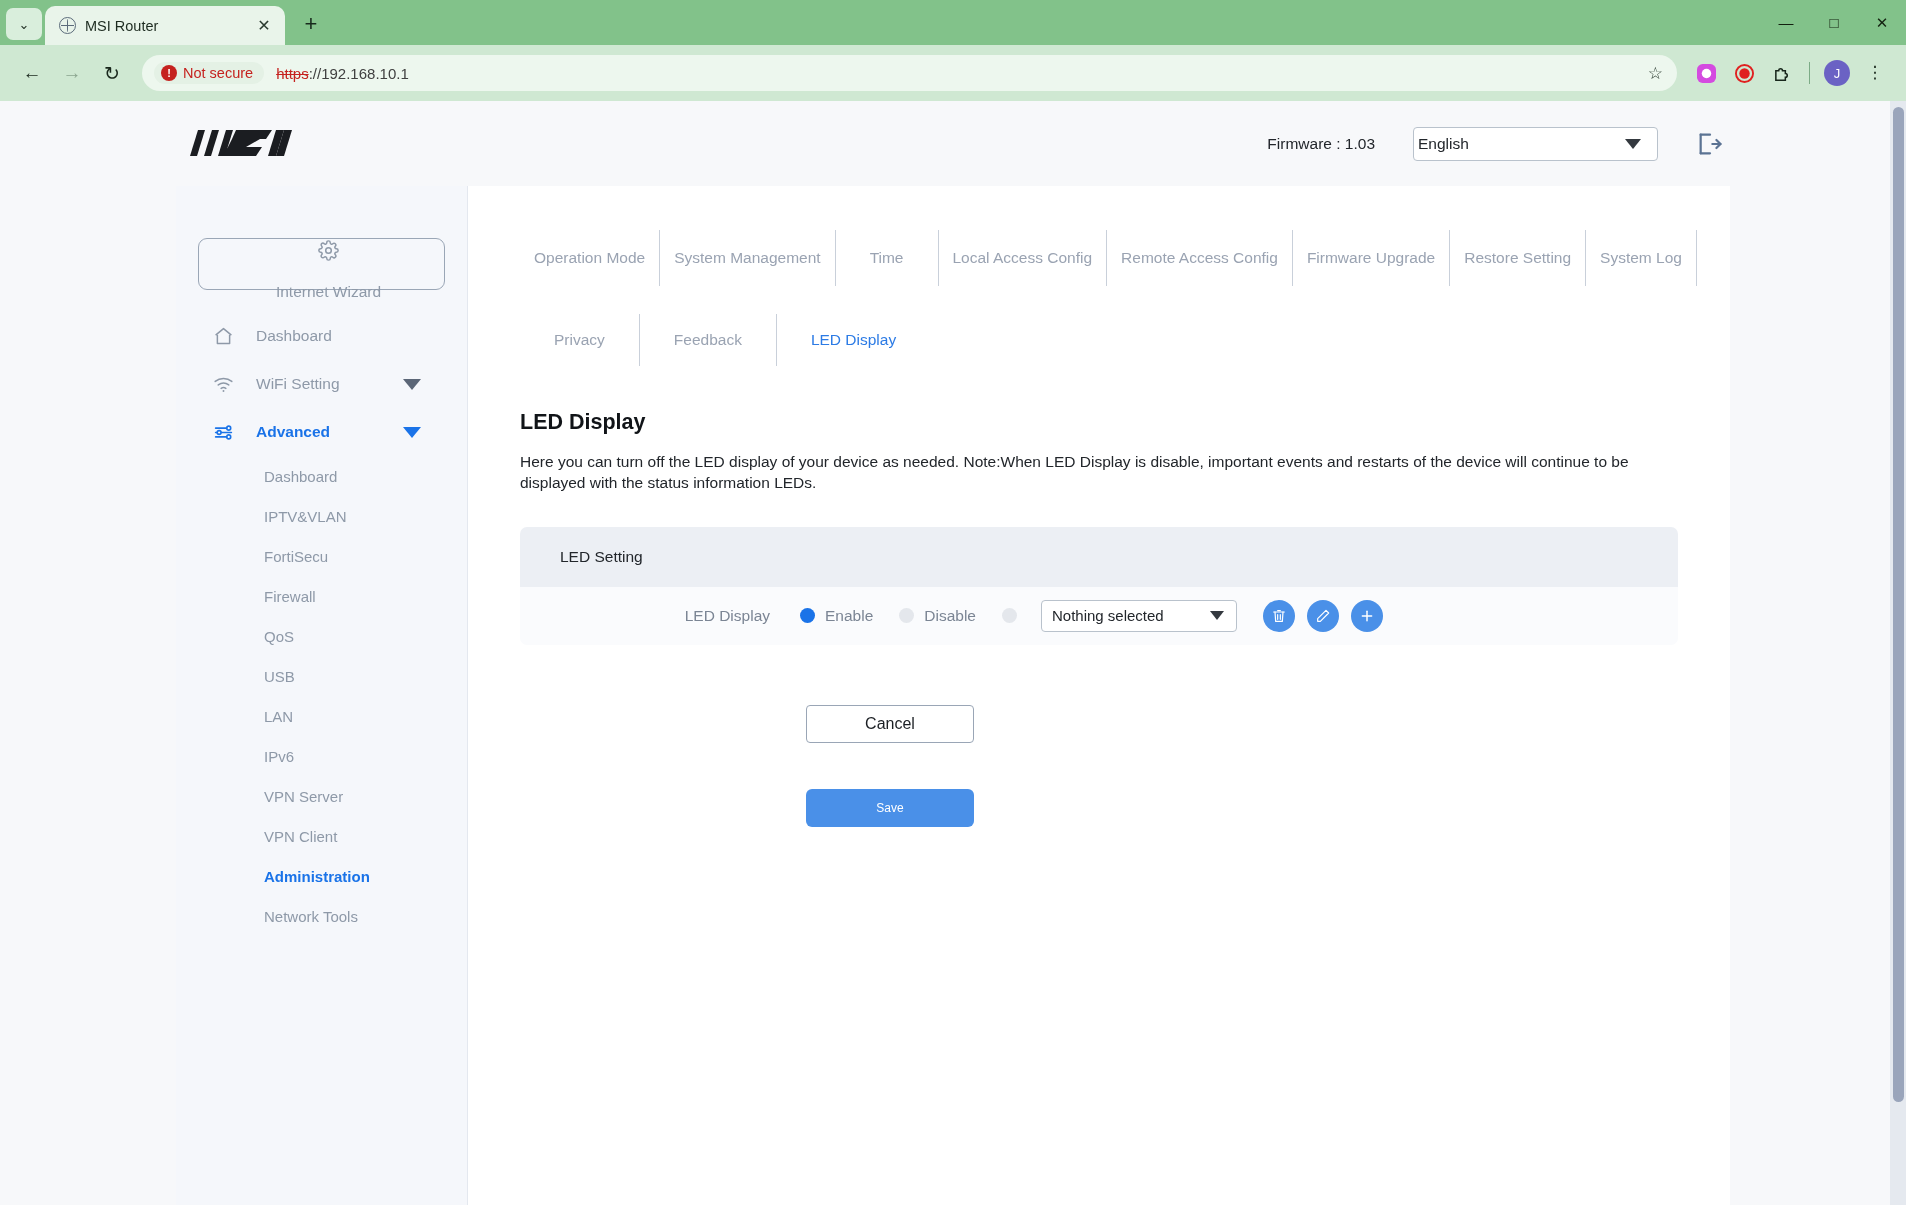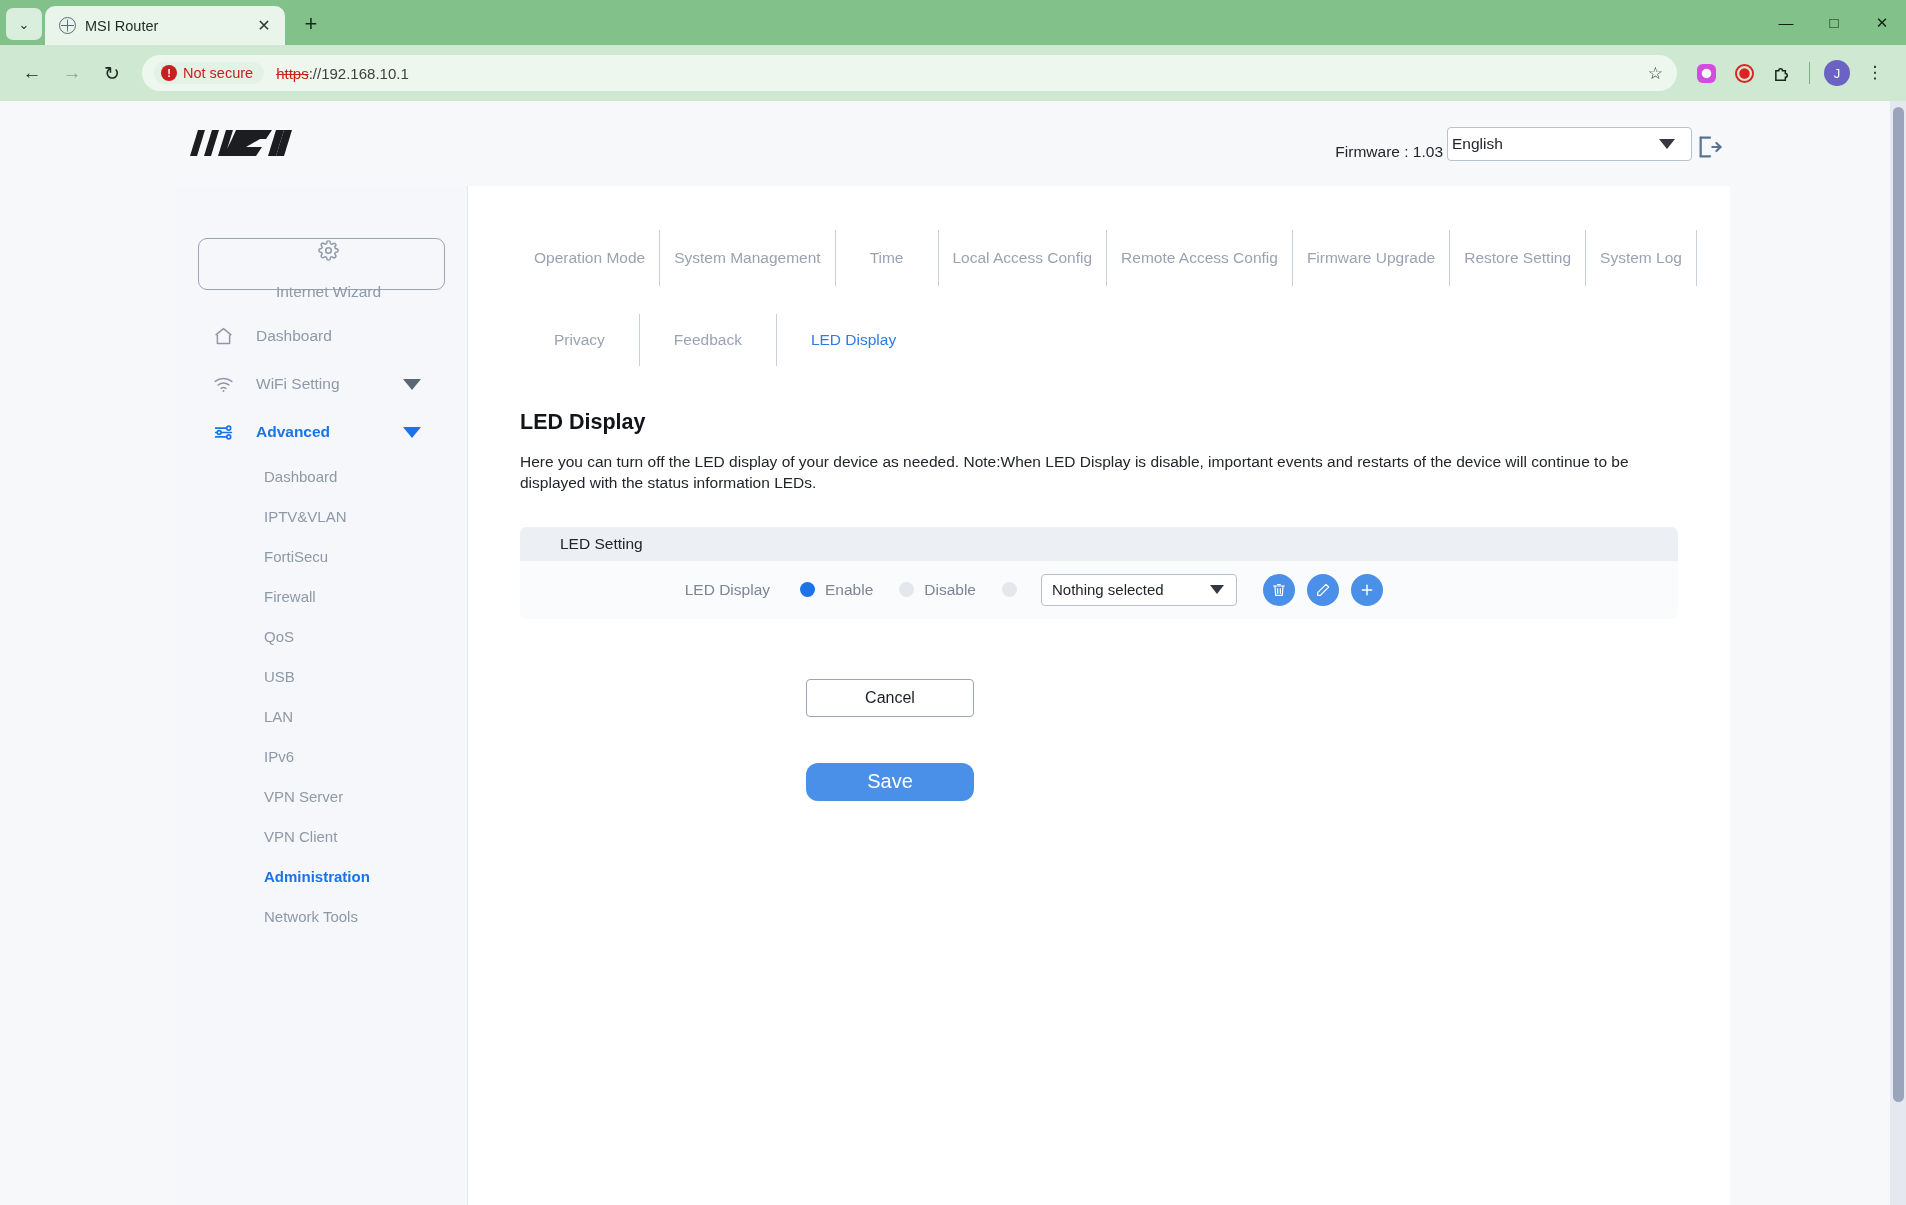--- a/index.html
+++ b/index.html
@@ -95,21 +95,21 @@
 
   
   .page {
     flex: 1; background: #f7f8fa; position: relative; overflow: hidden;
   }
   .router-header {
     height: 85px; display: flex; align-items: center; padding: 0 182px 0 188px;
     background: #f7f8fa;
   }
   .msi-logo { width: 108px; height: 36px; }
-  .header-right { margin-left: auto; display: flex; align-items: flex-end; gap: 4px; }
+  .header-right { margin-left: auto; display: flex; align-items: center; gap: 38px; }
   .firmware { font-size: 15.5px; color: #22262b; }
   .lang-select {
     width: 245px; height: 34px; background: #fff; border: 1px solid #b9c2cc;
     border-radius: 4px; display: flex; align-items: center; padding: 0 4px;
     font-size: 15.5px; color: #22262b; position: relative;
   }
   .lang-caret {
     position: absolute; right: 16px; width: 0; height: 0;
     border-left: 8px solid transparent; border-right: 8px solid transparent;
     border-top: 10px solid #34393f;
@@ -161,21 +161,21 @@
   .tabrow2 .tab-cell:last-child { border-right: none; }
 
   .section-title { font-size: 21.5px; font-weight: bold; color: #111418; margin-top: 44px; }
   .section-desc {
     margin-top: 17px; font-size: 15.5px; color: #22262b; line-height: 1.35;
     max-width: 1150px;
   }
 
   .panel { margin-top: 33px; width: 1158px; }
   .panel-head {
-    height: 34px; background: #eceff4; border-radius: 7px 7px 0 0;
+    height: 60px; background: #eceff4; border-radius: 7px 7px 0 0;
     display: flex; align-items: center; padding-left: 40px;
     font-size: 15.5px; color: #22262b;
   }
   .panel-body {
     height: 58px; background: #fafbfd; display: flex; align-items: center;
     border-radius: 0 0 7px 7px;
   }
   .field-label { width: 280px; text-align: right; font-size: 15.5px; color: #7b8594;
     padding-right: 30px; }
   .radio-group { display: flex; align-items: center; gap: 10px; }
@@ -198,23 +198,23 @@
     display: flex; align-items: center; justify-content: center; color: #fff;
   }
 
   .btn-row { display: flex; gap: 46px; margin: 60px 0 0 286px; flex-direction: column; }
   .btn-cancel {
     width: 168px; height: 38px; background: #fff; border: 1.5px solid #9aa6b6;
     border-radius: 4px; display: flex; align-items: center; justify-content: center;
     font-size: 16px; color: #1b1f24;
   }
   .btn-save {
-    width: 168px; height: 38px; background: #4a90e8; border-radius: 12px;
+    width: 168px; height: 38px; background: #4a90e8; border-radius: 6px;
     display: flex; align-items: center; justify-content: center;
-    font-size: 20px; color: #ffffff;
+    font-size: 12px; color: #ffffff;
   }
 
   .scrollbar-track {
     position: absolute; right: 0; top: 0; width: 16px; height: 100%; background: #e5e9ef;
   }
   .scrollbar-thumb {
     position: absolute; right: 2px; top: 6px; width: 11px; height: 995px;
     background: #9aa5bb; border-radius: 6px;
   }
 </style>

